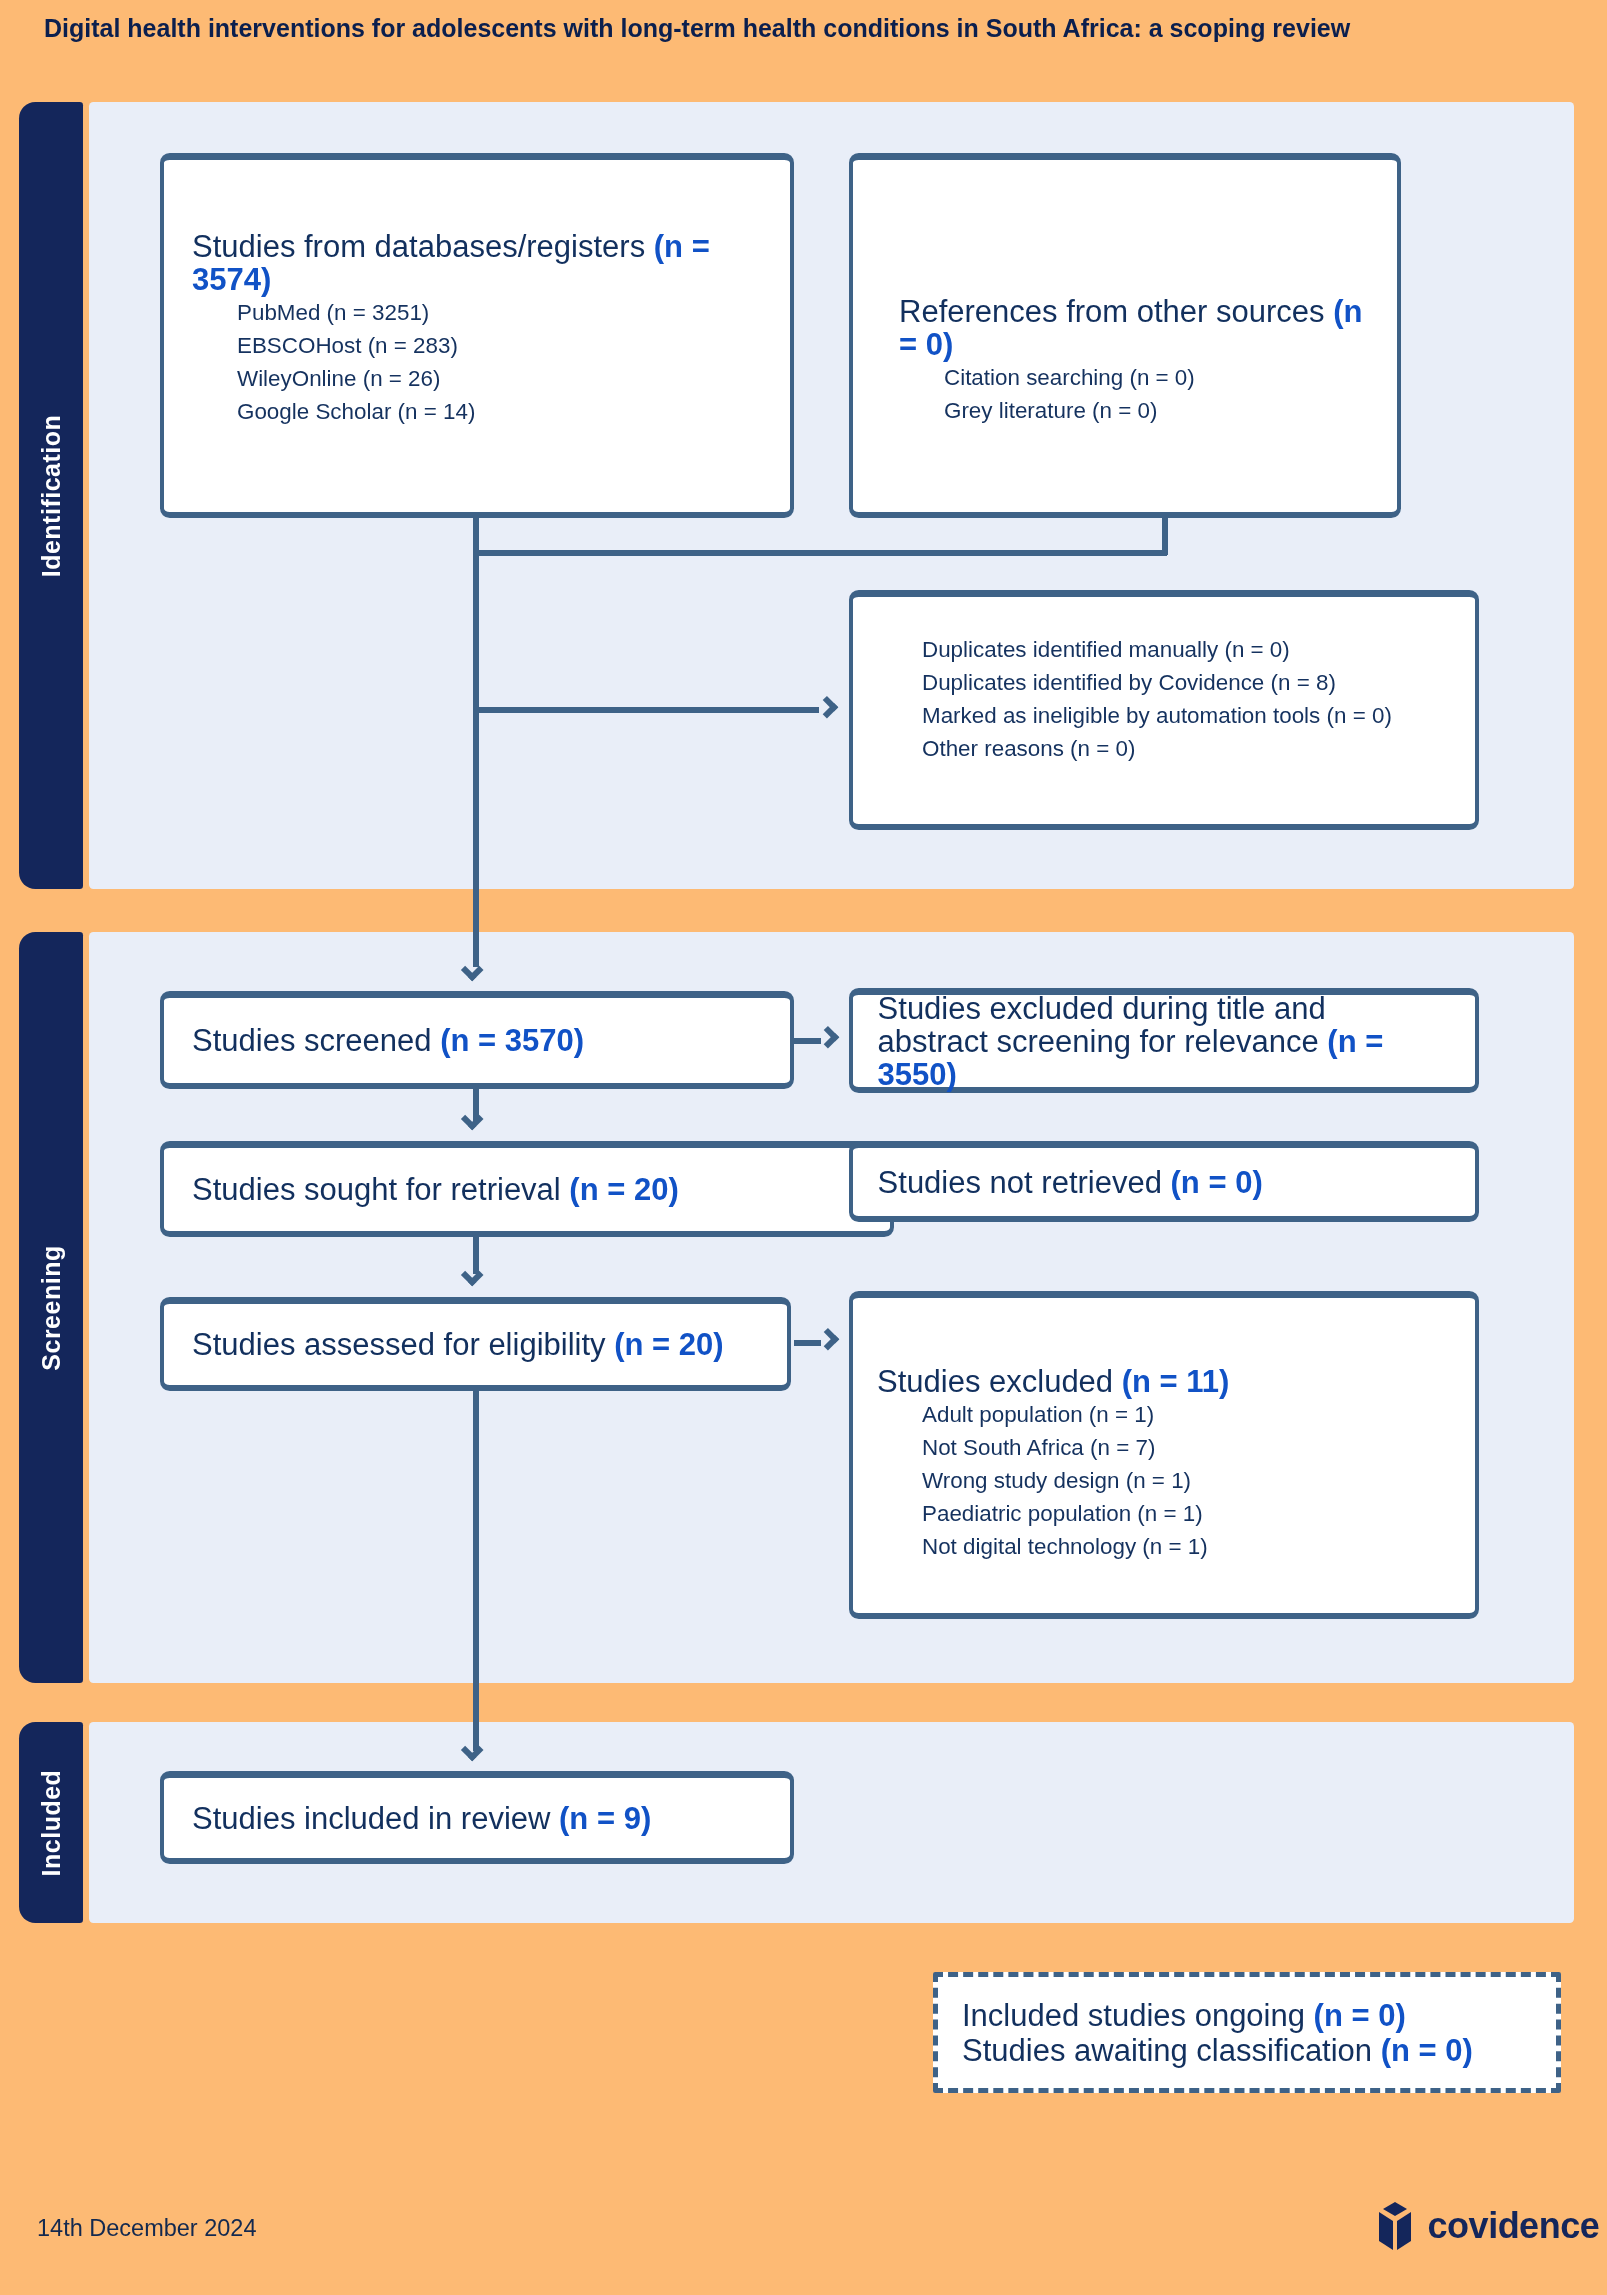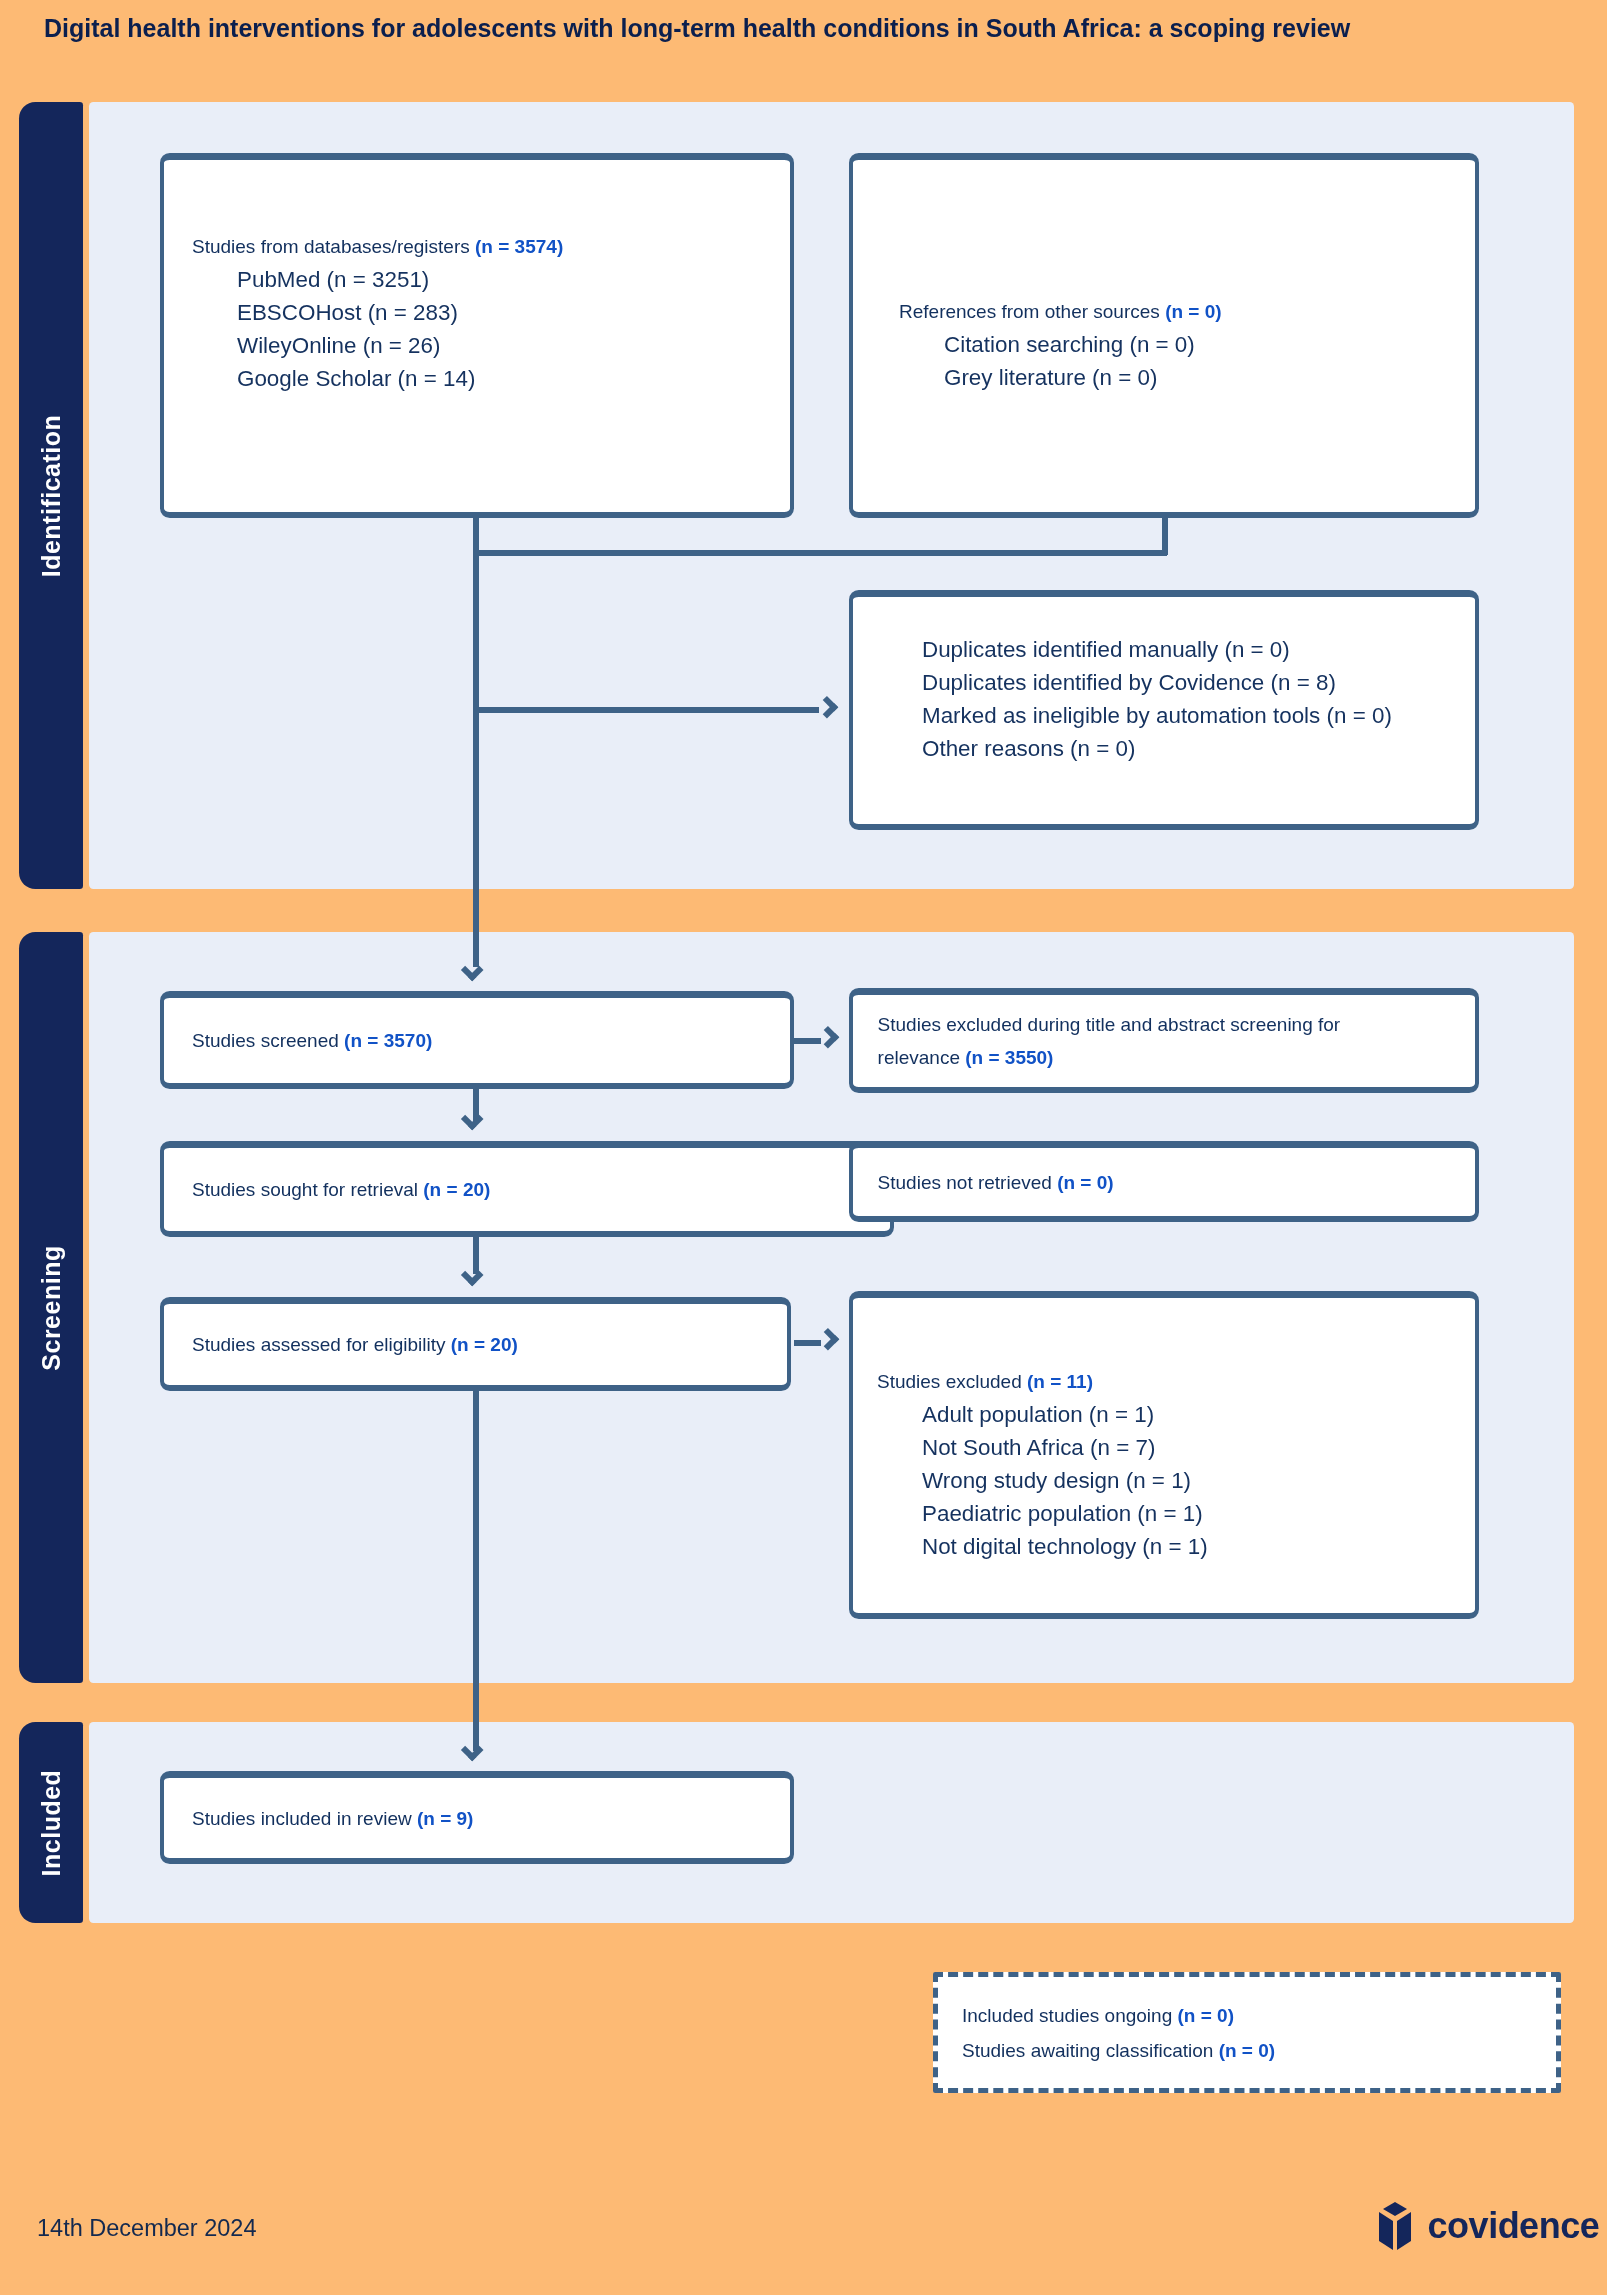--- a/index.html
+++ b/index.html
@@ -19,21 +19,21 @@
     font-size:25px;font-weight:700;color:#0B1F4E;letter-spacing:0;}
 
   .panel{position:absolute;background:var(--panel);border-radius:4.4px;}
   .bar{position:absolute;background:var(--navy);border-radius:16.4px 3.3px 3.3px 16.4px;}
   .bar-label{position:absolute;left:50%;top:50%;transform:translate(-50%,-50%) rotate(180deg);
     writing-mode:vertical-rl;color:#ffffff;font-size:25px;font-weight:700;letter-spacing:0.5px;white-space:nowrap;}
 
   .fbox{position:absolute;background:var(--box-bg);
     border:4.9px solid var(--slate);border-top-width:7.6px;border-bottom-width:6px;
     border-radius:9.8px;color:var(--text-navy);}
-  .heading{font-size:19px;line-height:33px;color:var(--text-navy);}
+  .heading{font-size:31px;line-height:33px;color:var(--text-navy);}
   .count{font-weight:700;color:var(--count-blue);}
   .sub-item{font-size:22.4px;line-height:33px;color:#15325F;margin-left:45px;}
   .vcenter{display:flex;flex-direction:column;justify-content:center;}
 
   .dashed{position:absolute;background:var(--box-bg);border:5.5px dashed var(--slate);
     border-radius:2.2px;color:var(--text-navy);}
 
   .line{position:absolute;background:var(--slate);}
   .arrowhead{position:absolute;width:16.4px;height:16.4px;border-style:solid;border-color:var(--slate);
     border-width:0 6px 6px 0;}
@@ -97,21 +97,21 @@
   <div class="fbox" style="left:160px;top:153px;width:634px;height:365px;padding:70px 16.4px 0 28px;">
     <div class="heading"><span>Studies from databases/registers </span><span class="count">(n = 3574)</span></div>
     <div>
         <div class="sub-item">PubMed (n = 3251)</div>
         <div class="sub-item">EBSCOHost (n = 283)</div>
         <div class="sub-item">WileyOnline (n = 26)</div>
         <div class="sub-item">Google Scholar (n = 14)</div>
       </div>
   </div>
 
-  <div class="fbox" style="left:849px;top:153px;width:630px;height:365px;padding:135px 16.4px 0 46px;">
+  <div class="fbox" style="left:849px;top:153px;width:552px;height:365px;padding:135px 16.4px 0 46px;">
     <div class="heading"><span>References from other sources </span><span class="count">(n = 0)</span></div>
     <div>
         <div class="sub-item">Citation searching (n = 0)</div>
         <div class="sub-item">Grey literature (n = 0)</div>
       </div>
   </div>
 
   <div class="fbox" style="left:849px;top:590px;width:630px;height:240px;padding:36px 16.4px 0 24px;">
     <div>
         <div class="sub-item">Duplicates identified manually (n = 0)</div>

